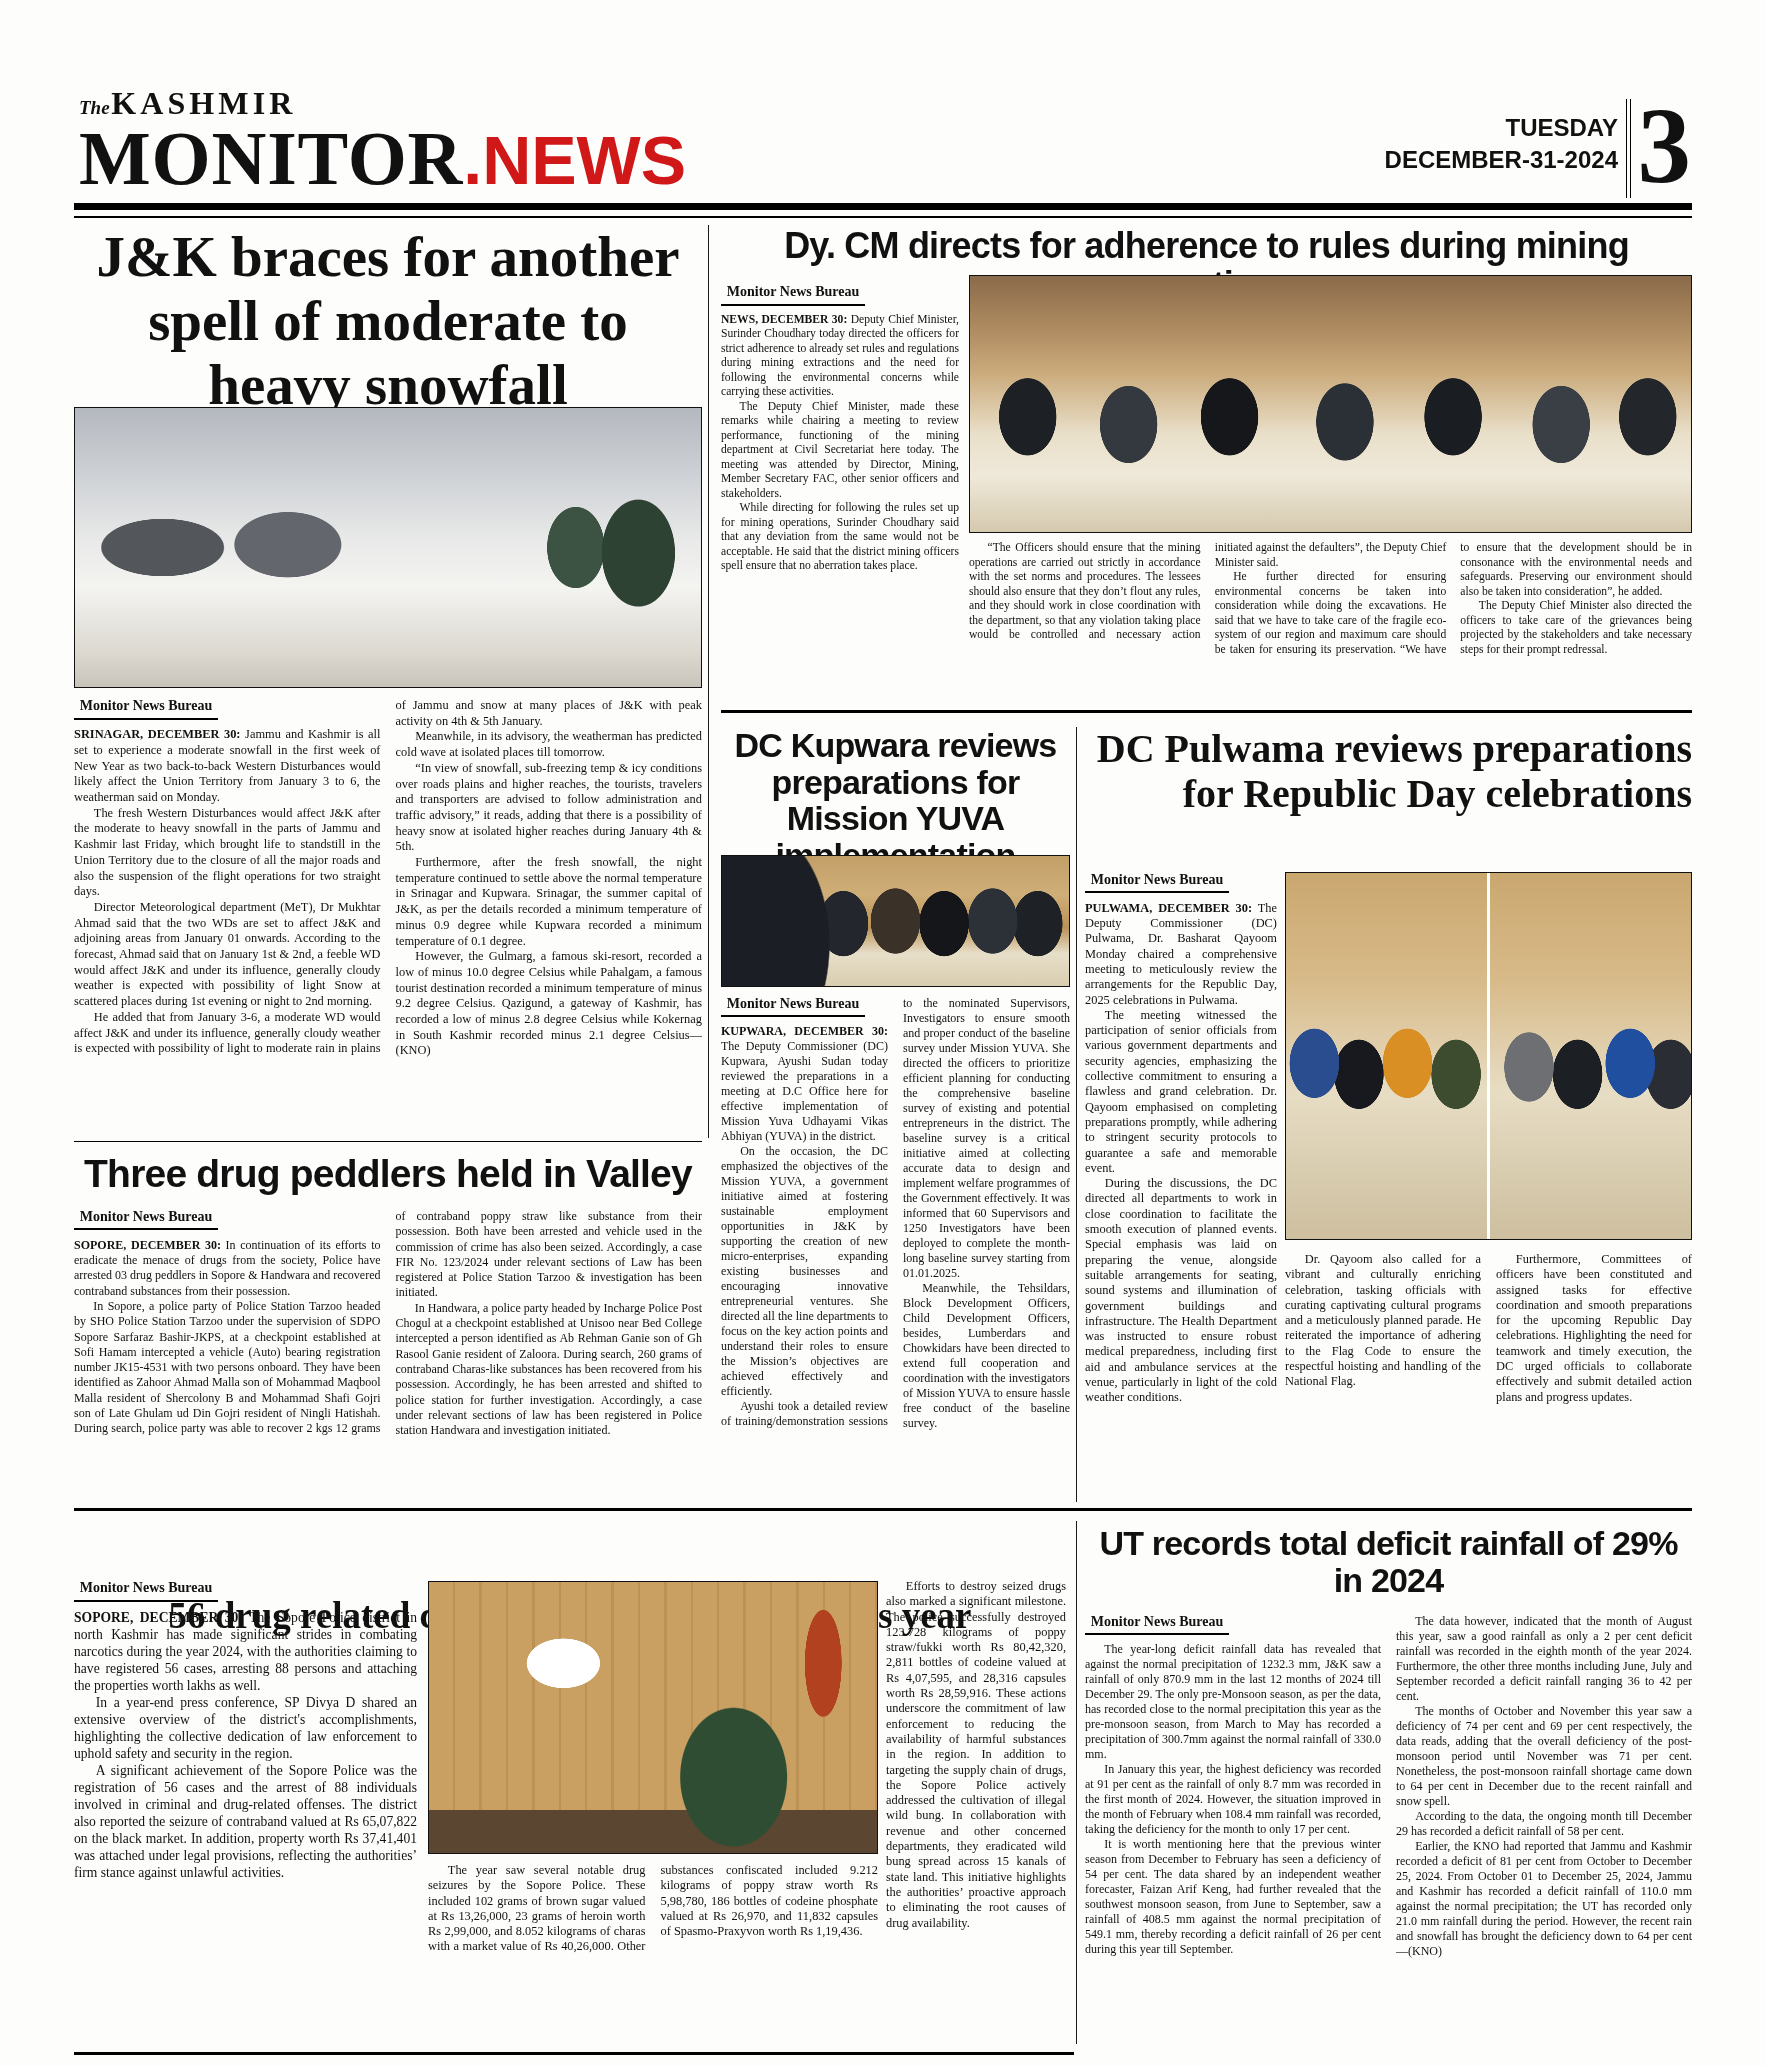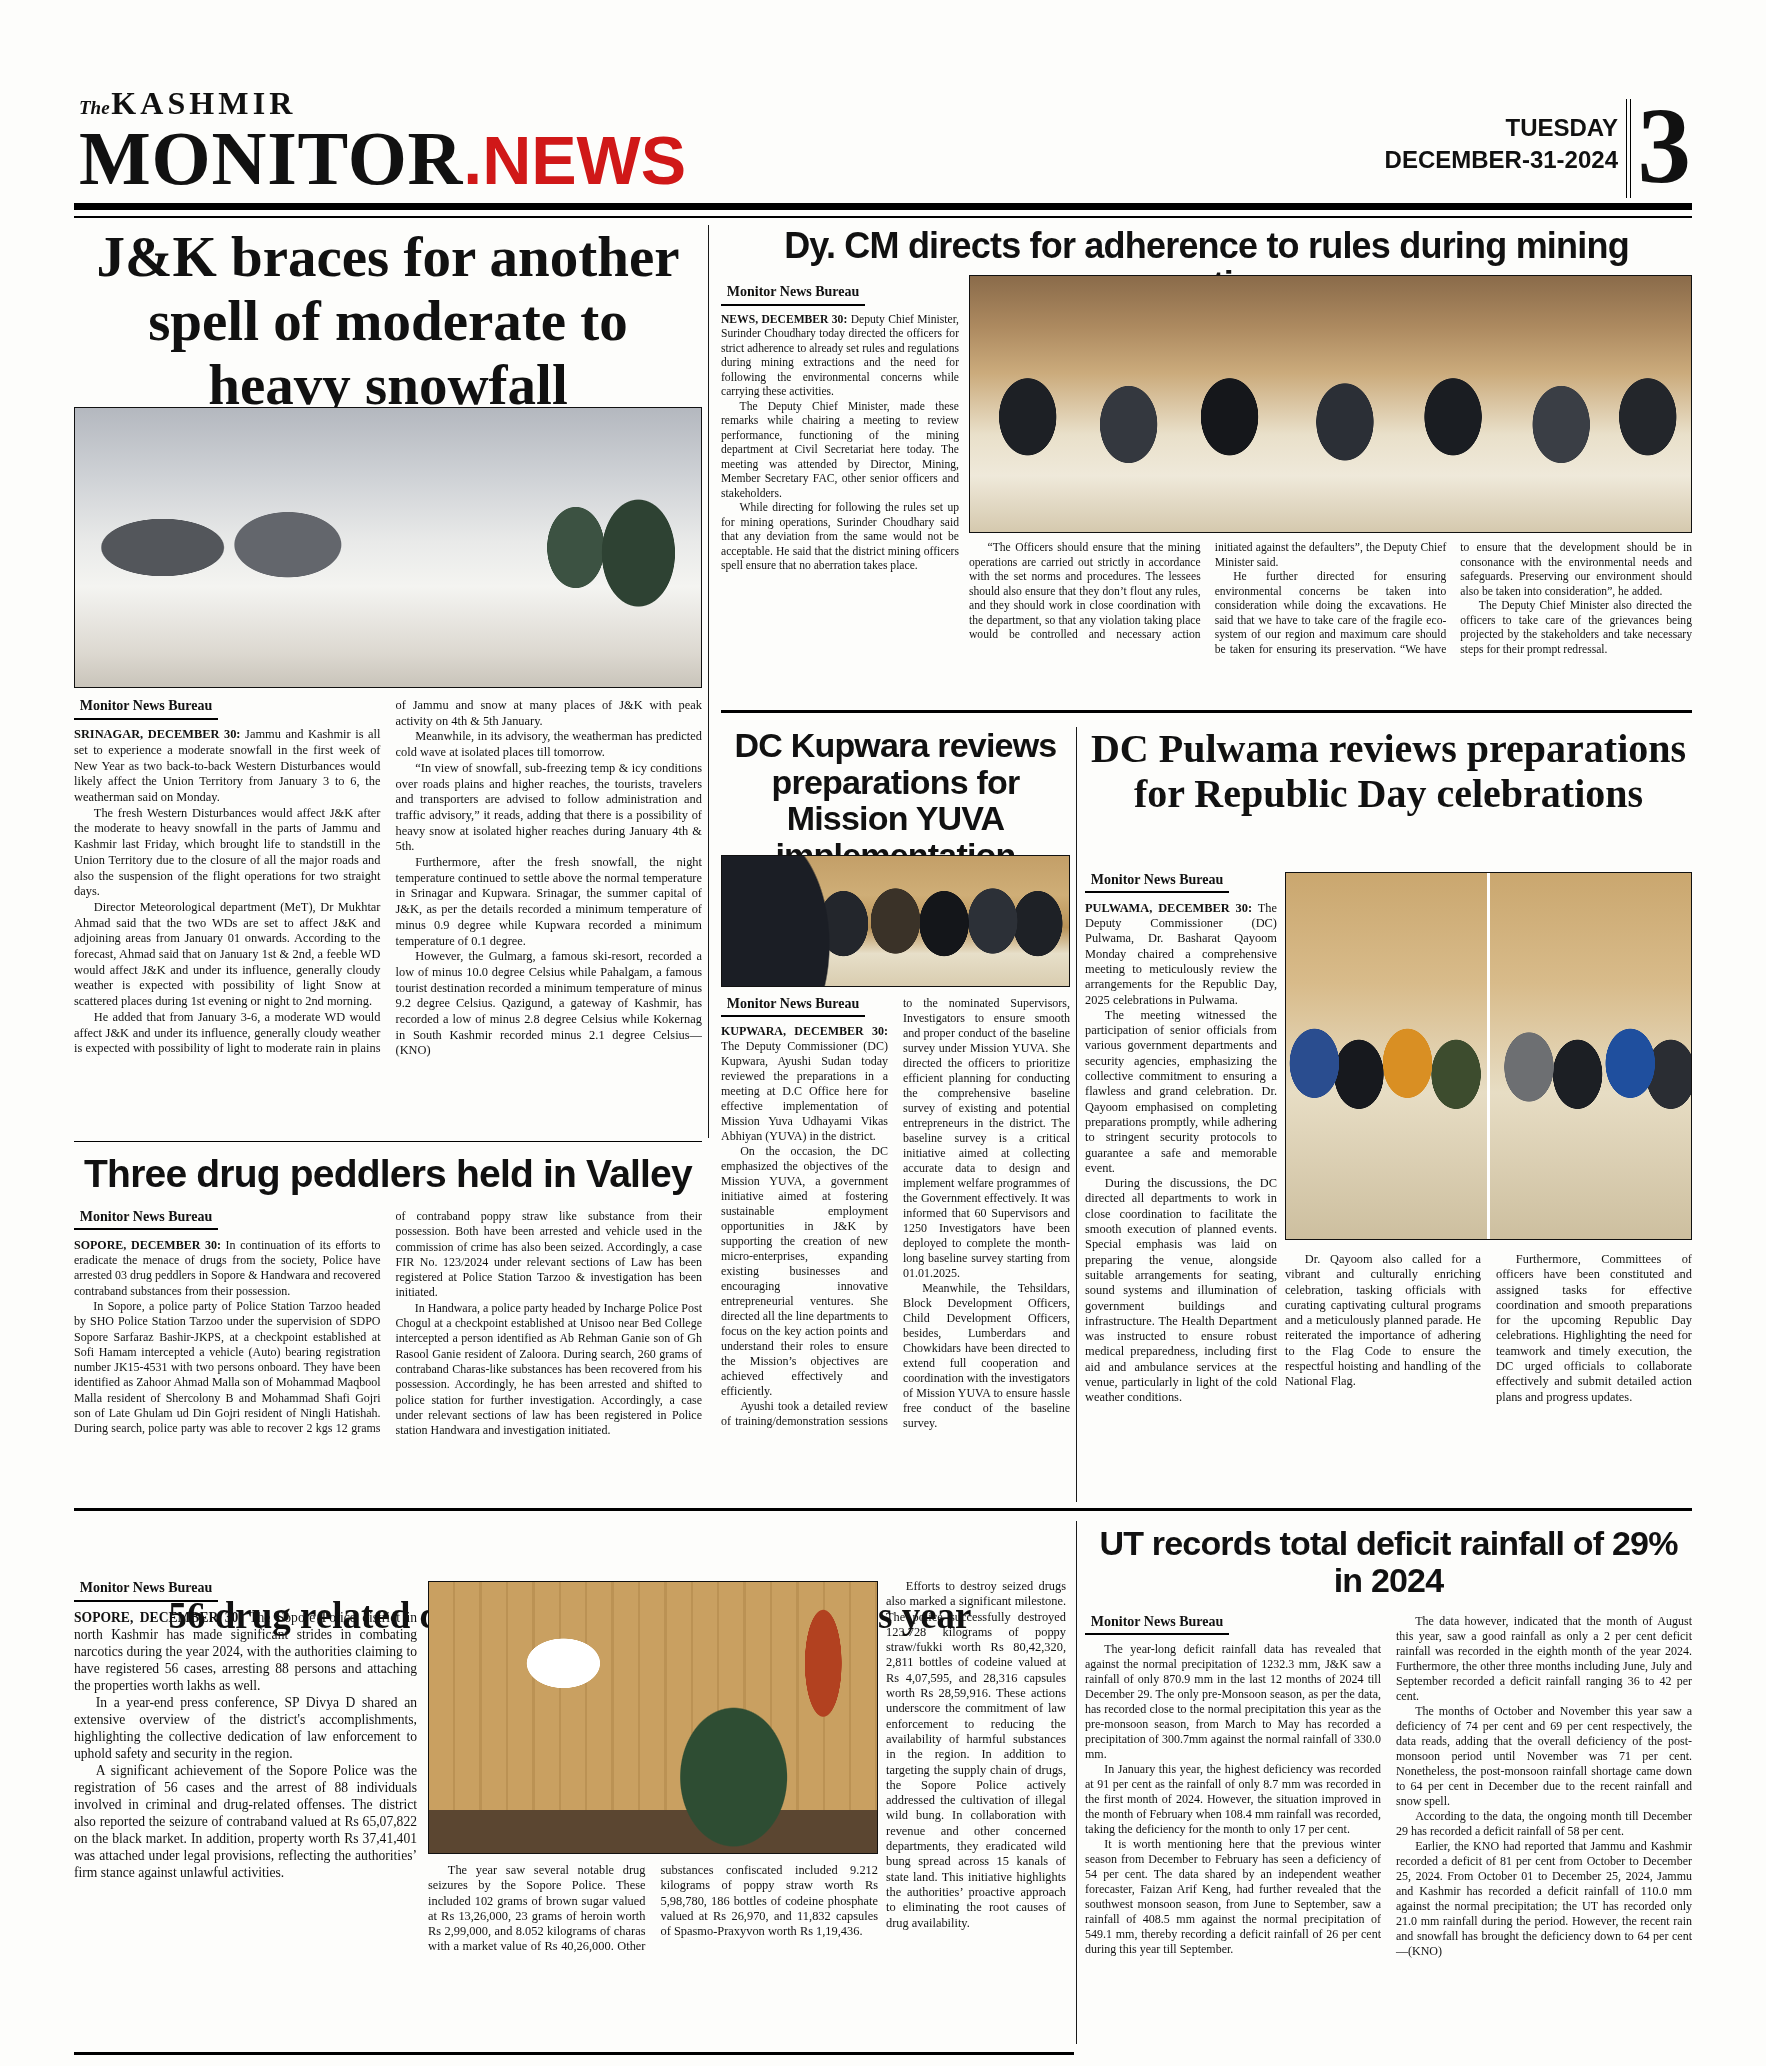--- a/index.html
+++ b/index.html
@@ -146,21 +146,21 @@
       <span>The Deputy Commissioner (DC) Kupwara, Ayushi Sudan today reviewed the preparations in a meeting at D.C Office here for effective implementation of Mission Yuva Udhayami Vikas Abhiyan (YUVA) in the district.</span></p>
     <div class="paras">
         <p>On the occasion, the DC emphasized the objectives of the Mission YUVA, a government initiative aimed at fostering sustainable employment opportunities in J&amp;K by supporting the creation of new micro-enterprises, expanding existing businesses and encouraging innovative entrepreneurial ventures. She directed all the line departments to focus on the key action points and understand their roles to ensure the Mission’s objectives are achieved effectively and efficiently.</p>
         <p>Ayushi took a detailed review of training/demonstration sessions to the nominated Supervisors, Investigators to ensure smooth and proper conduct of the baseline survey under Mission YUVA. She directed the officers to prioritize efficient planning for conducting the comprehensive baseline survey of existing and potential entrepreneurs in the district. The baseline survey is a critical initiative aimed at collecting accurate data to design and implement welfare programmes of the Government effectively. It was informed that 60 Supervisors and 1250 Investigators have been deployed to complete the month-long baseline survey starting from 01.01.2025.</p>
         <p>Meanwhile, the Tehsildars, Block Development Officers, Child Development Officers, besides, Lumberdars and Chowkidars have been directed to extend full cooperation and coordination with the investigators of Mission YUVA to ensure hassle free conduct of the baseline survey.</p>
       </div>
   </div>
 
   <div class="abs vdiv" style="left:1076px;top:727px;height:775px;"></div>
 
-  <div class="abs headline-serif" style="left:1085px;top:727px;width:607px;font-size:40px;">DC Pulwama reviews preparations for Republic Day celebrations</div>
+  <div class="abs headline-serif" style="left:1085px;top:727px;width:607px;font-size:40px;text-align:right;">DC Pulwama reviews preparations for Republic Day celebrations</div>
   <div class="abs photo ph-pulwama" style="left:1285px;top:872px;width:407px;height:368px;"></div>
   <div class="abs body" style="left:1085px;top:872px;width:192px;height:630px;font-size:12.4px;line-height:15.3px;">
     <div class="byline"><span>Monitor News Bureau</span></div>
     <p class="lead"><b class="dateline">PULWAMA, DECEMBER 30:</b>
       <span>The Deputy Commissioner (DC) Pulwama, Dr. Basharat Qayoom Monday chaired a comprehensive meeting to meticulously review the arrangements for the Republic Day, 2025 celebrations in Pulwama.</span></p>
     <div class="paras">
         <p>The meeting witnessed the participation of senior officials from various government departments and security agencies, emphasizing the collective commitment to ensuring a flawless and grand celebration. Dr. Qayoom emphasised on completing preparations promptly, while adhering to stringent security protocols to guarantee a safe and memorable event.</p>
         <p>During the discussions, the DC directed all departments to work in close coordination to facilitate the smooth execution of planned events. Special emphasis was laid on preparing the venue, alongside suitable arrangements for seating, sound systems and illumination of government buildings and infrastructure. The Health Department was instructed to ensure robust medical preparedness, including first aid and ambulance services at the venue, particularly in light of the cold weather conditions.</p>
       </div>
   </div>

